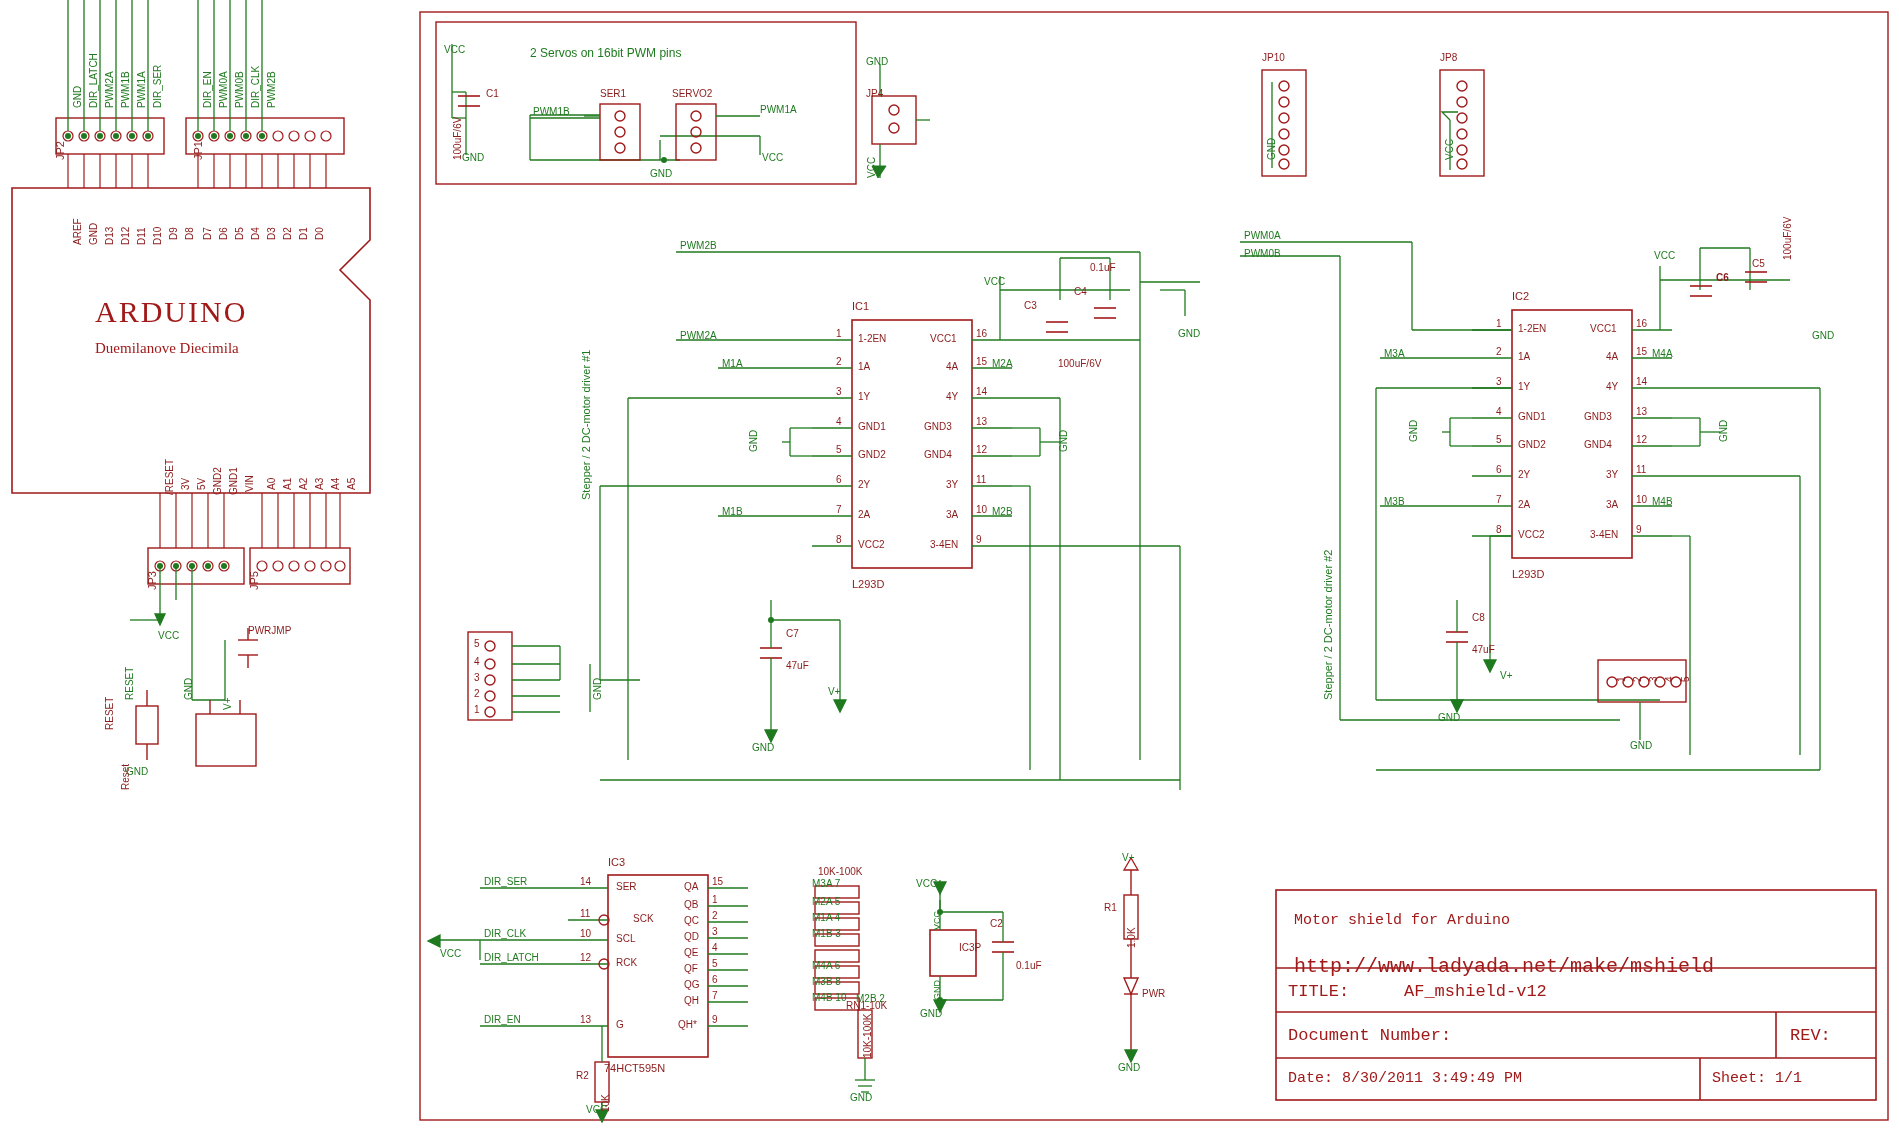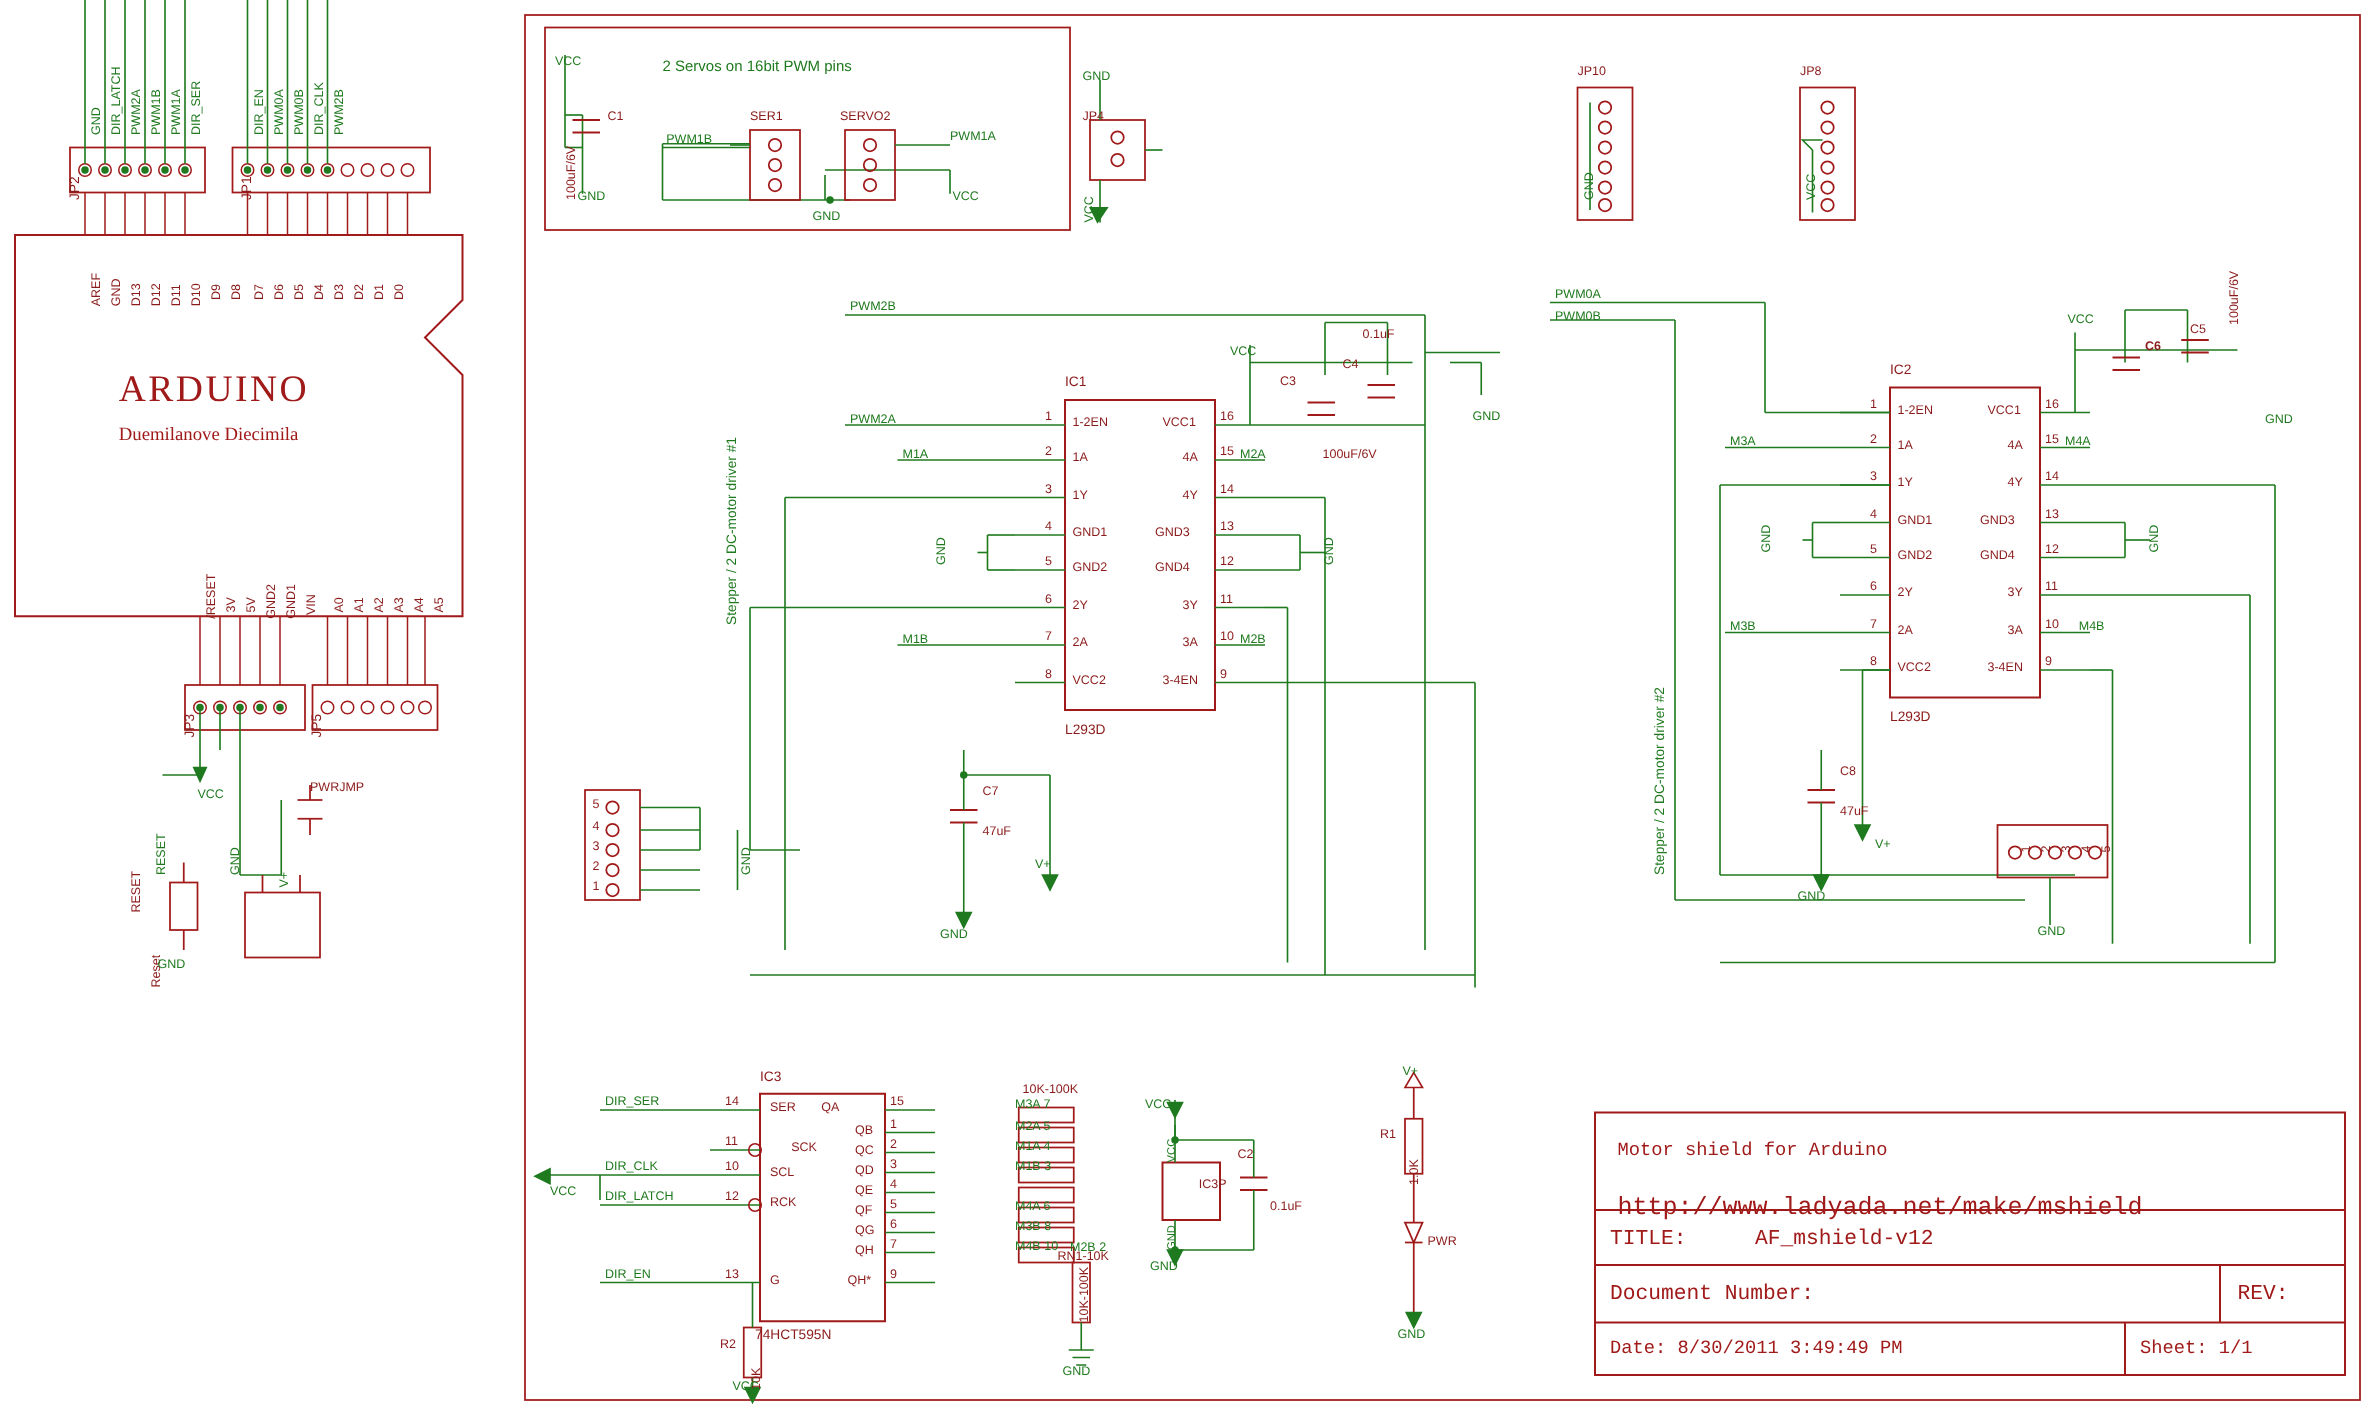--- a/index.html
+++ b/index.html
@@ -718,21 +718,21 @@
 <div class="lbl dark" style="left:1636px;top:494px;">10</div>
 <div class="lbl dark" style="left:1606px;top:499px;">3A</div>
 <div class="lbl dark" style="left:1636px;top:524px;">9</div>
 <div class="lbl dark" style="left:1590px;top:529px;">3-4EN</div>
 
 <div class="lbl" style="left:1244px;top:230px;">PWM0A</div>
 <div class="lbl" style="left:1244px;top:248px;">PWM0B</div>
 <div class="lbl" style="left:1384px;top:348px;">M3A</div>
 <div class="lbl" style="left:1384px;top:496px;">M3B</div>
 <div class="lbl" style="left:1652px;top:348px;">M4A</div>
-<div class="lbl" style="left:1652px;top:496px;margin-left:11px;">M4B</div>
+<div class="lbl" style="left:1652px;top:496px;">M4B</div>
 <div class="lbl rot90" style="left:1408px;top:442px;">GND</div>
 <div class="lbl rot90" style="left:1718px;top:442px;">GND</div>
 <div class="lbl" style="left:1654px;top:250px;">VCC</div>
 <div class="lbl dark" style="left:1716px;top:272px;font-weight:bold;">C6</div>
 <div class="lbl dark" style="left:1752px;top:258px;">C5</div>
 <div class="lbl dark rot90" style="left:1782px;top:260px;">100uF/6V</div>
 <div class="lbl" style="left:1812px;top:330px;">GND</div>
 <div class="lbl dark" style="left:1472px;top:612px;">C8</div>
 <div class="lbl dark" style="left:1472px;top:644px;">47uF</div>
 <div class="lbl" style="left:1438px;top:712px;">GND</div>
@@ -751,21 +751,21 @@
 <div class="lbl dark" style="left:580px;top:908px;">11</div>
 <div class="lbl dark" style="left:616px;top:913px;margin-left:17px;">SCK</div>
 <div class="lbl dark" style="left:580px;top:928px;">10</div>
 <div class="lbl dark" style="left:616px;top:933px;">SCL</div>
 <div class="lbl dark" style="left:580px;top:952px;">12</div>
 <div class="lbl dark" style="left:616px;top:957px;">RCK</div>
 <div class="lbl dark" style="left:580px;top:1014px;">13</div>
 <div class="lbl dark" style="left:616px;top:1019px;">G</div>
 
 <div class="lbl dark" style="left:712px;top:876px;">15</div>
-<div class="lbl dark" style="left:657px;top:881px;">QA</div>
+<div class="lbl dark" style="left:684px;top:881px;">QA</div>
 <div class="lbl dark" style="left:712px;top:894px;">1</div>
 <div class="lbl dark" style="left:684px;top:899px;">QB</div>
 <div class="lbl dark" style="left:712px;top:910px;">2</div>
 <div class="lbl dark" style="left:684px;top:915px;">QC</div>
 <div class="lbl dark" style="left:712px;top:926px;">3</div>
 <div class="lbl dark" style="left:684px;top:931px;">QD</div>
 <div class="lbl dark" style="left:712px;top:942px;">4</div>
 <div class="lbl dark" style="left:684px;top:947px;">QE</div>
 <div class="lbl dark" style="left:712px;top:958px;">5</div>
 <div class="lbl dark" style="left:684px;top:963px;">QF</div>

